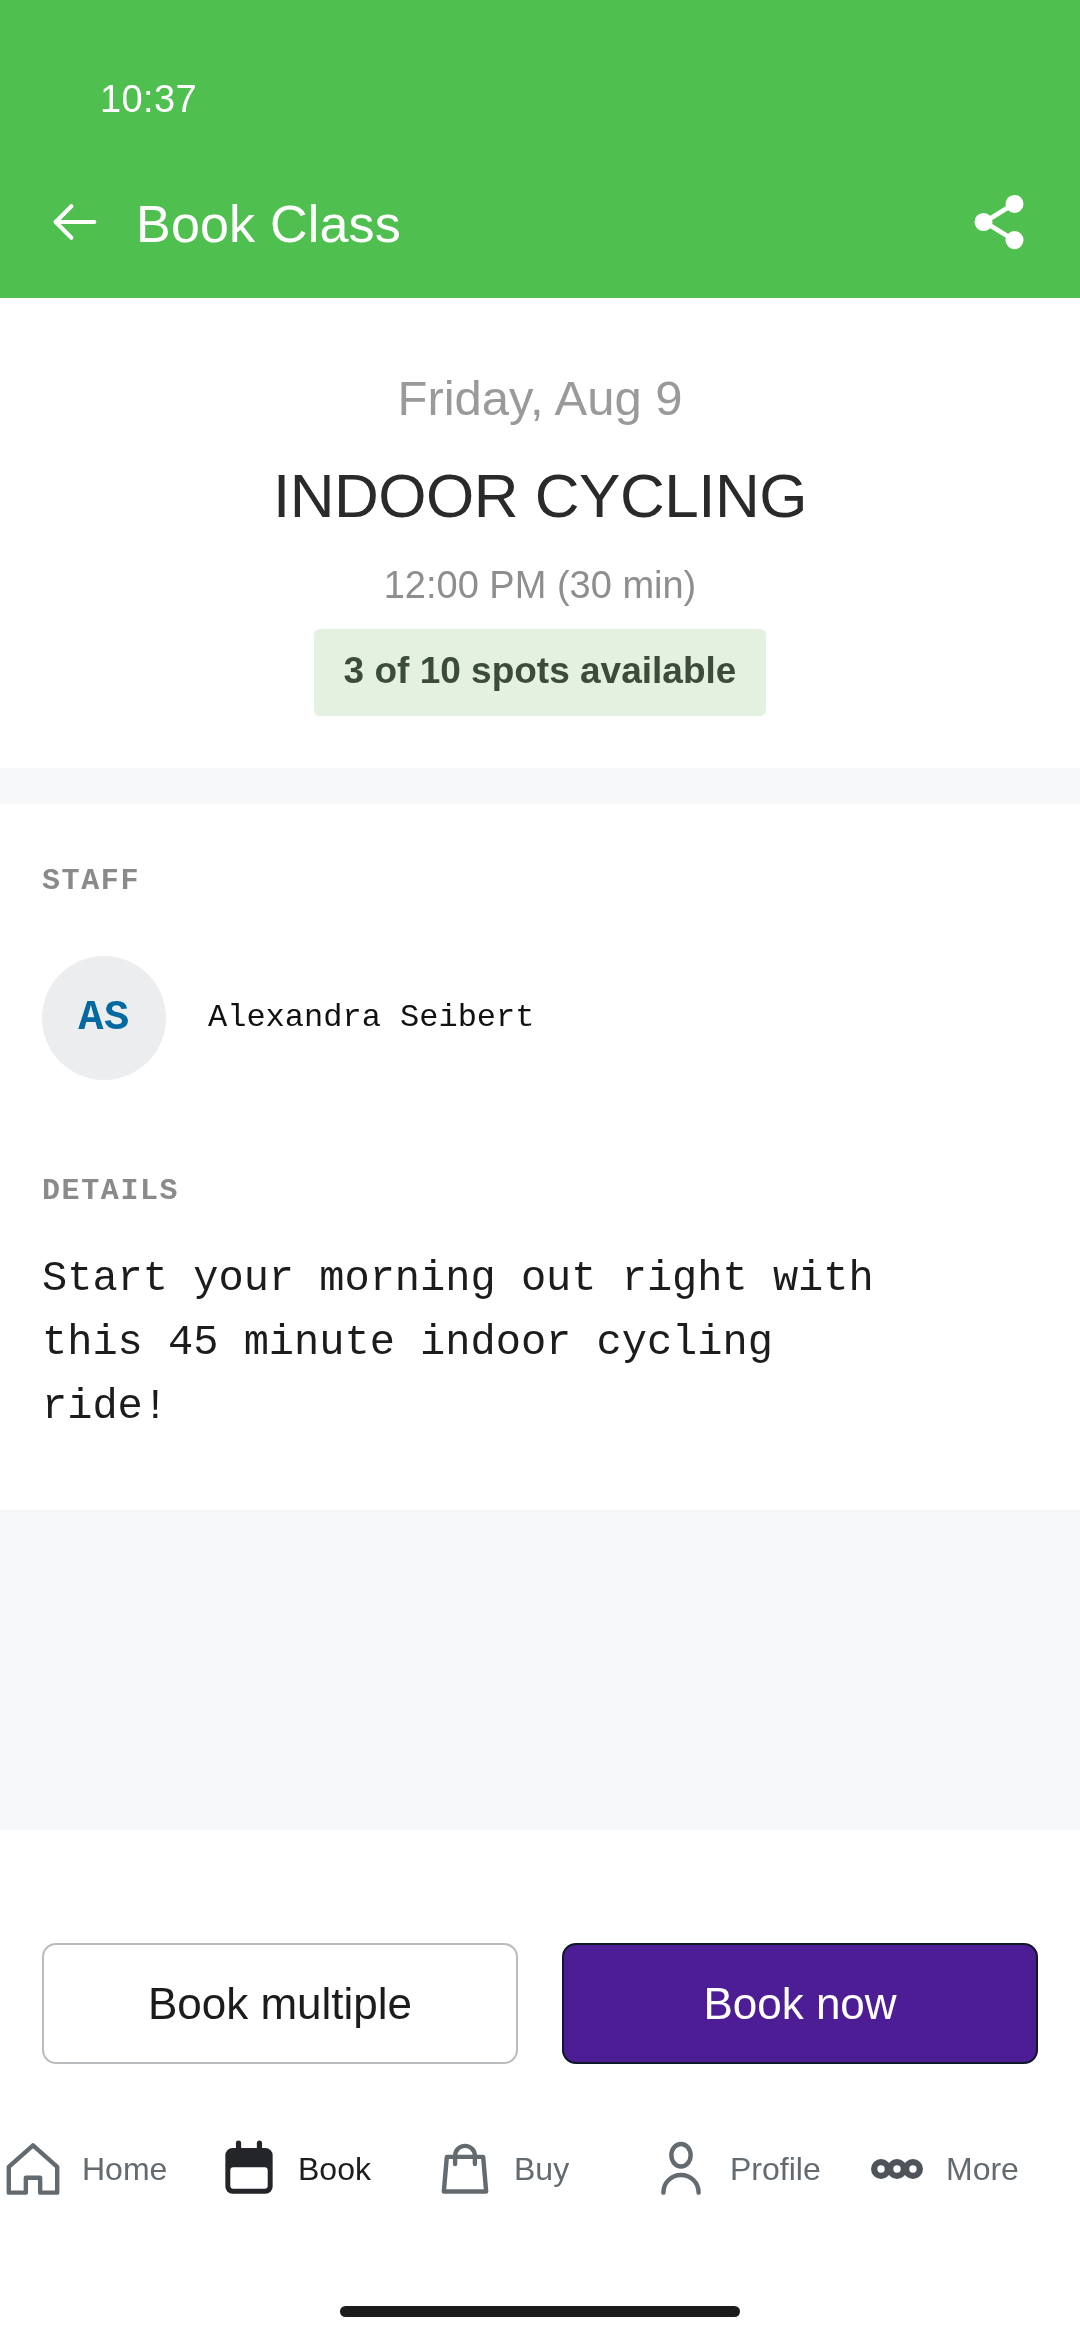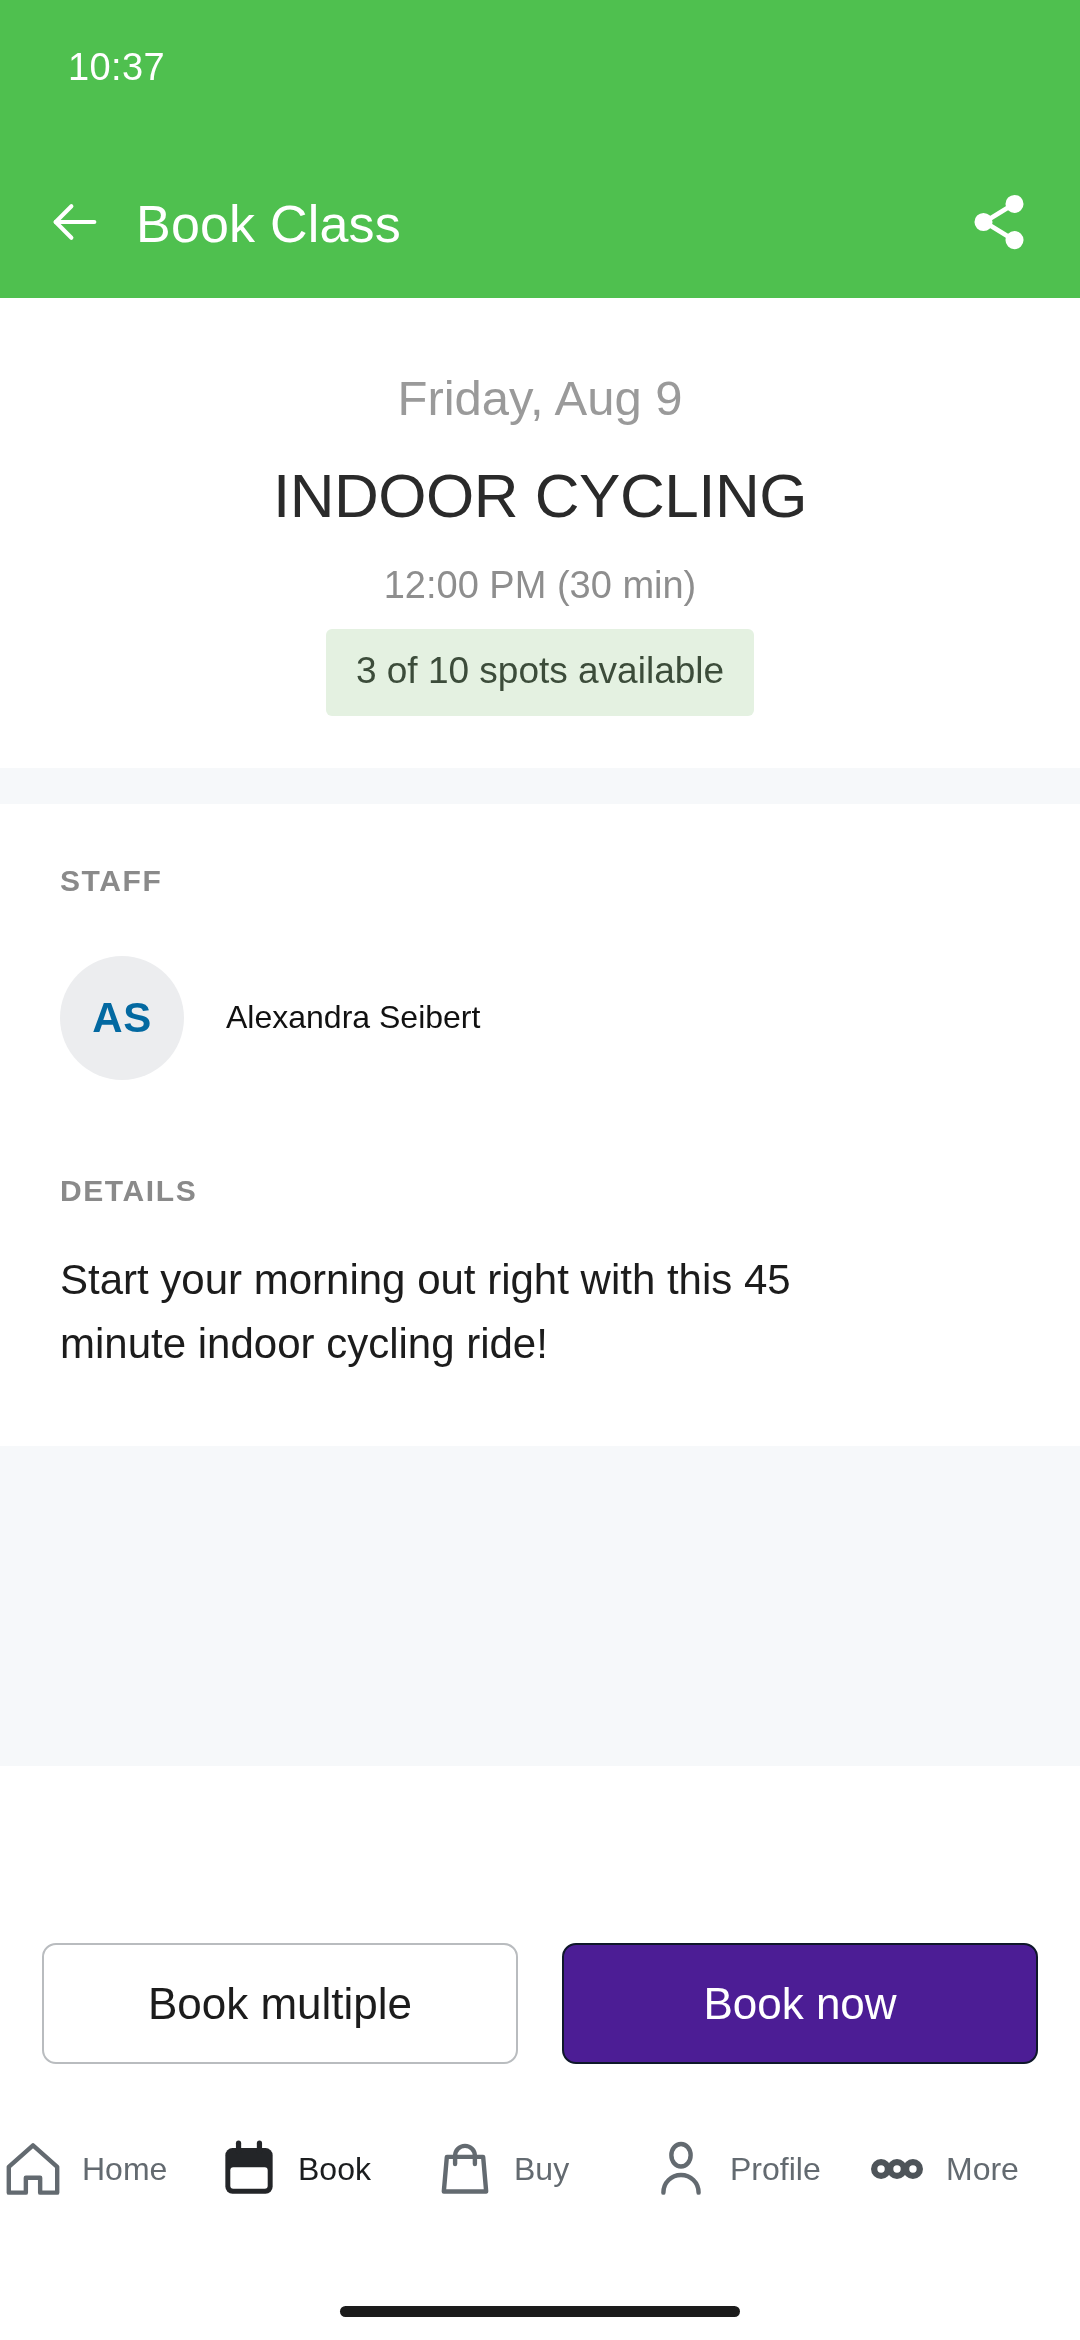--- a/index.html
+++ b/index.html
@@ -20,22 +20,22 @@
     display: flex;
     flex-direction: column;
   }
 
   
   .status-bar {
     height: 150px;
     background: #4fc04f;
     flex: 0 0 150px;
     display: flex;
-    align-items: flex-start;
-    padding: 48px 0 0 68px;
+    align-items: center;
+    padding: 48px 0 0 100px;
   }
   .status-time {
     color: #ffffff;
     font-size: 38px;
     letter-spacing: 0.4px;
     line-height: 1;
   }
 
   
   .app-bar {
@@ -112,34 +112,36 @@
     justify-content: center;
   }
   .spots-badge {
     display: inline-block;
     background: #e4f1e1;
     color: #3c4c3a;
     font-size: 37px;
     padding: 22px 30px 24px;
     border-radius: 6px;
     line-height: 1.1;
+    font-weight: bold;
   }
 
   
   .band {
     background: #f6f8fa;
     width: 100%;
   }
   .band-sm { height: 36px; }
   .band-lg { height: 320px; }
 
   
   .info-card {
     background: #ffffff;
-    padding: 62px 60px 0;
+    padding: 62px 42px 0;
+    font-family: Liberation Mono, monospace;
   }
   .section-label {
     font-size: 30px;
     font-weight: bold;
     color: #8a8a8a;
     letter-spacing: 1.6px;
     line-height: 1;
   }
   .staff-row {
     display: flex;

